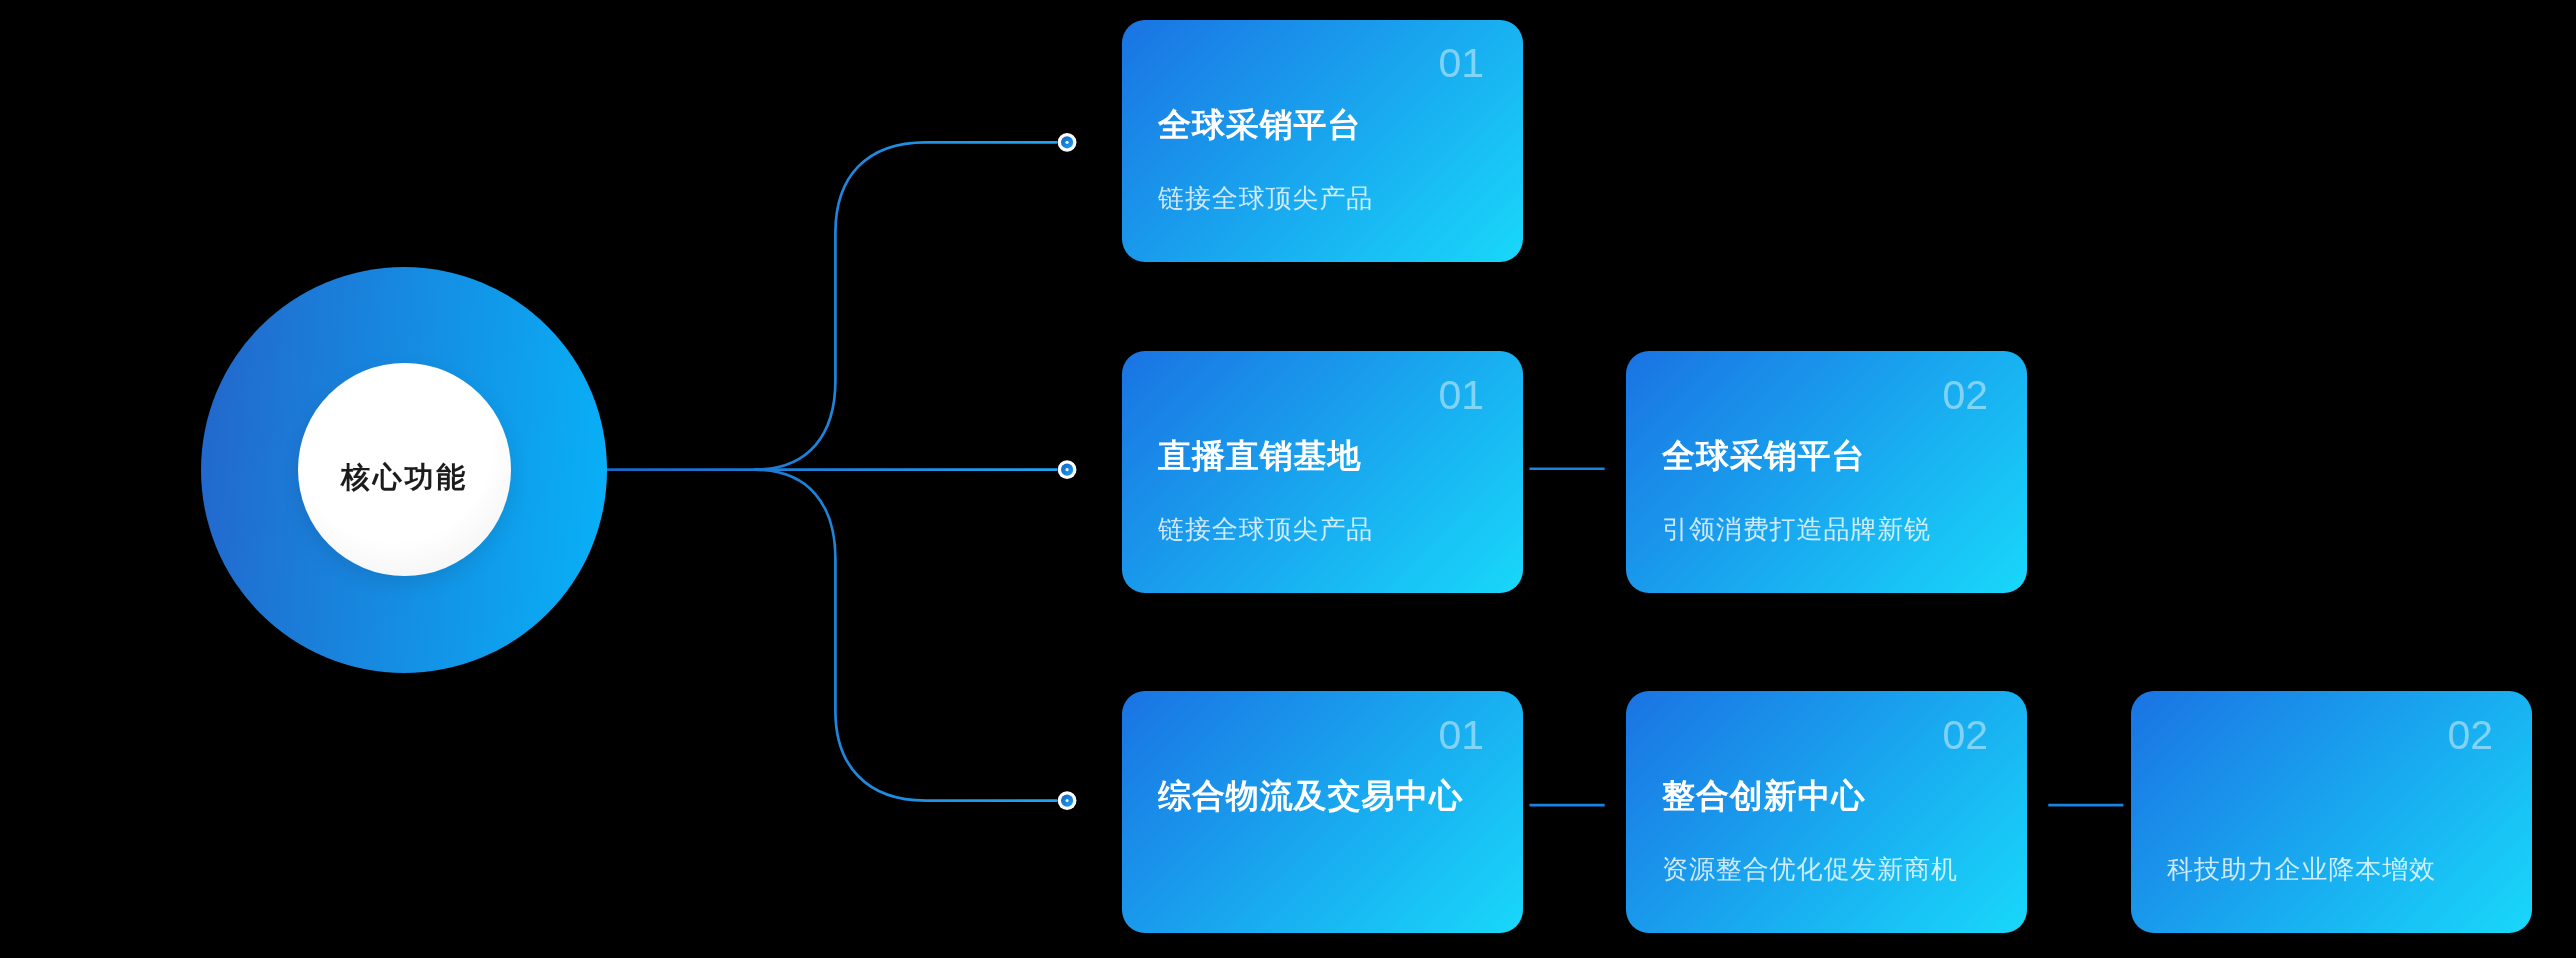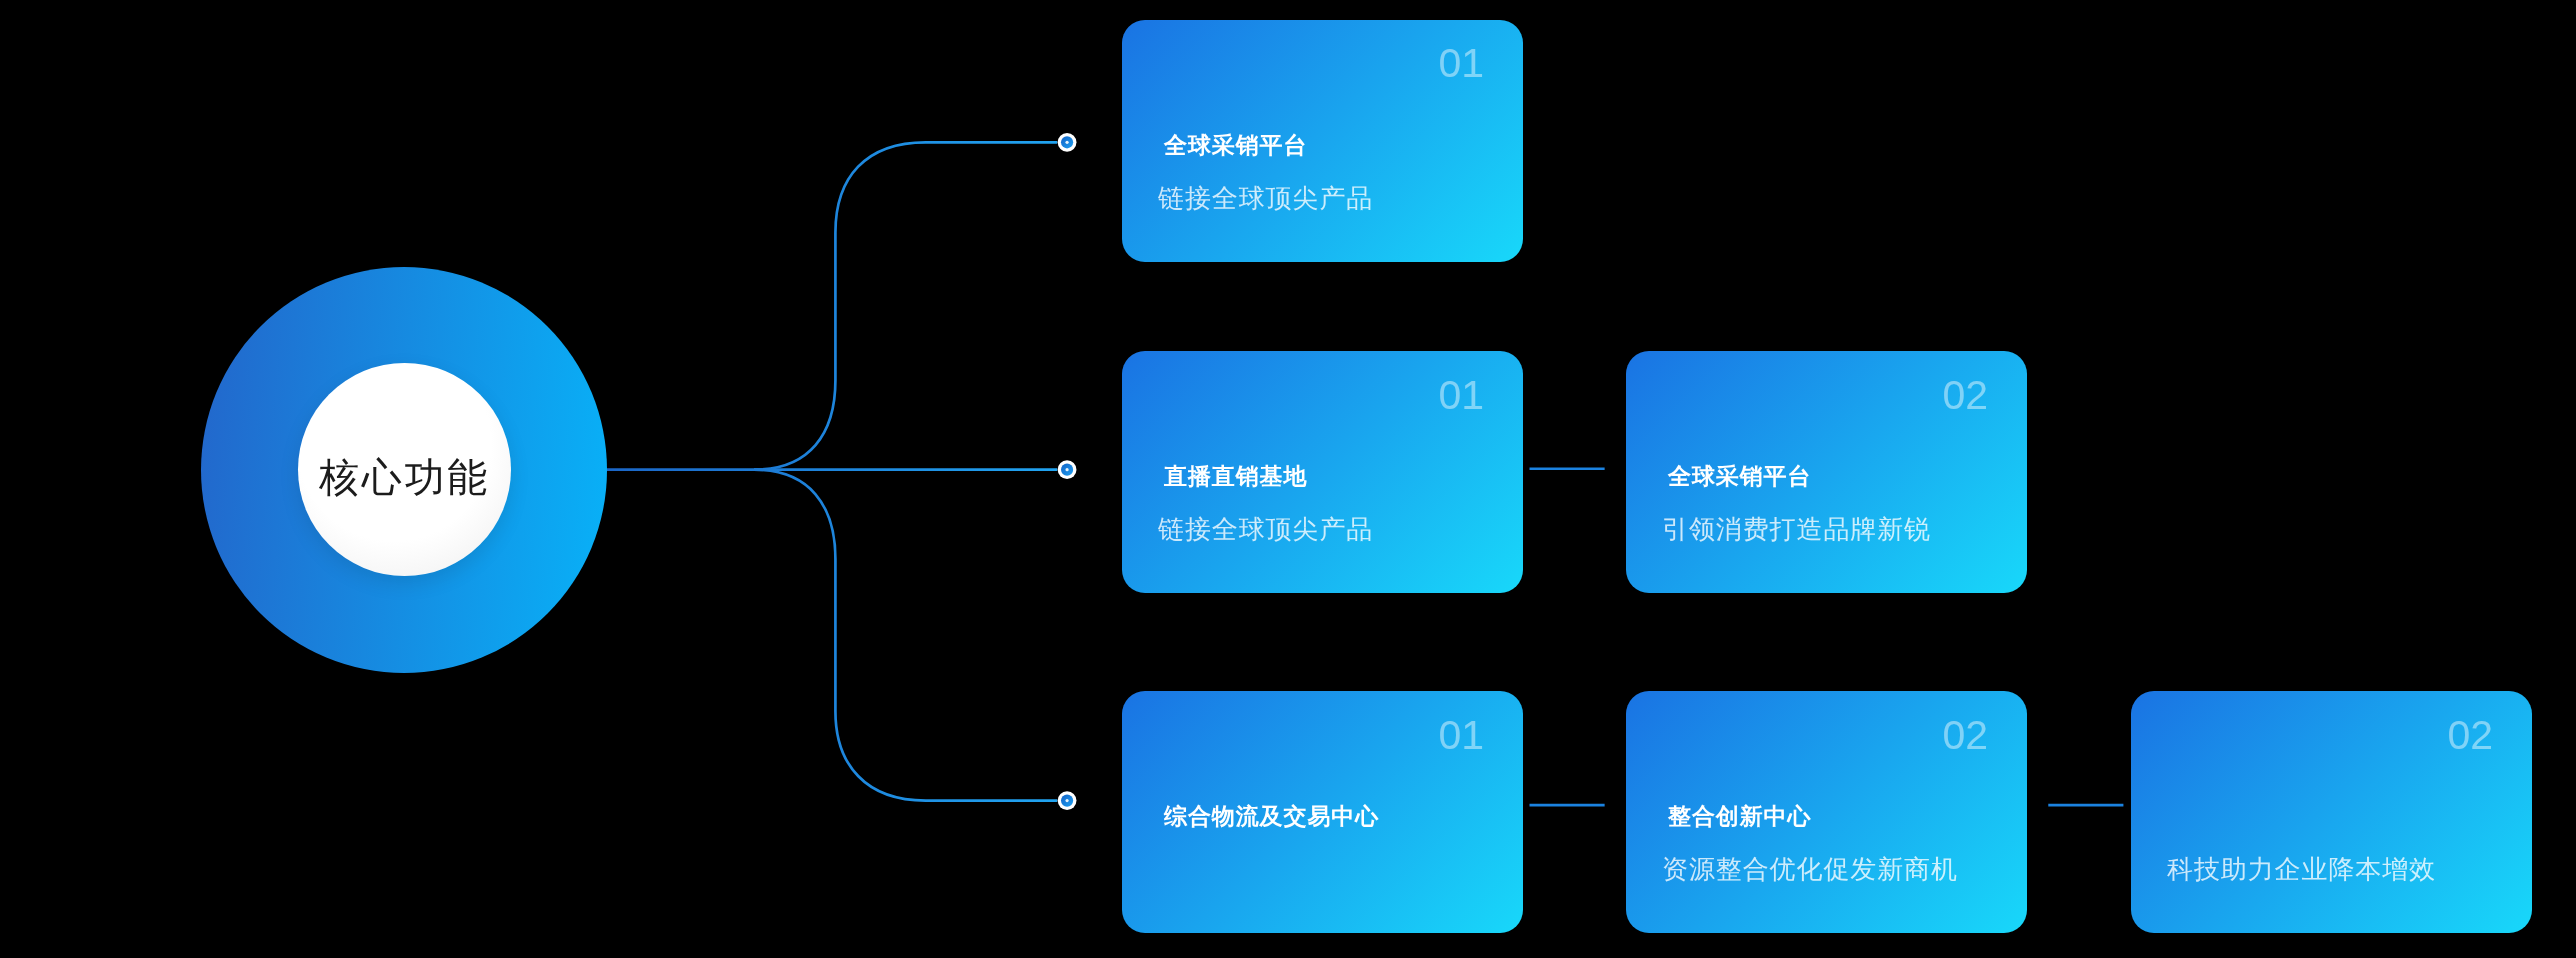--- a/index.html
+++ b/index.html
@@ -29,38 +29,38 @@
     background:linear-gradient(95deg,var(--hub-gradient-start) 0%,var(--hub-gradient-end) 100%);
   }
   .hub-inner{
     position:absolute;left:298px;top:363px;width:213px;height:213px;
     border-radius:50%;
     background:radial-gradient(circle at 45% 38%,#ffffff 55%,#ececec 100%);
     box-shadow:0 7.2px 19.7px rgba(0,0,0,0.10);
     display:flex;align-items:center;justify-content:center;
   }
   .hub-label{
-    font-size:40px;font-weight:400;color:#1c1c1c;letter-spacing:2.7px;white-space:nowrap;margin-top:16px;
+    font-size:29px;font-weight:700;color:#1c1c1c;letter-spacing:2.7px;white-space:nowrap;margin-top:16px;
   }
 
   
   .card{
     position:absolute;width:401px;height:242px;border-radius:23px;
     background:linear-gradient(135deg,var(--card-gradient-start) 0%,var(--card-gradient-end) 100%);
     padding-left:21px;
   }
   .card-num{
     position:absolute;top:21.5px;right:39px;
     font-size:41px;font-weight:500;line-height:1.1;
     color:rgba(255,255,255,0.45);
   }
   .card-title{
-    position:absolute;left:36px;top:110px;
-    font-size:23px;font-weight:700;color:var(--title-color);
-    letter-spacing:0.9px;white-space:nowrap;margin-left:6px;
+    position:absolute;left:36px;top:83px;
+    font-size:33px;font-weight:700;color:var(--title-color);
+    letter-spacing:0.9px;white-space:nowrap;
   }
   .card-sub{
     position:absolute;left:36px;top:161px;
     font-size:26px;font-weight:400;color:rgba(255,255,255,0.78);
     letter-spacing:0.9px;white-space:nowrap;
   }
 </style>
 </head>
 <body>
 

